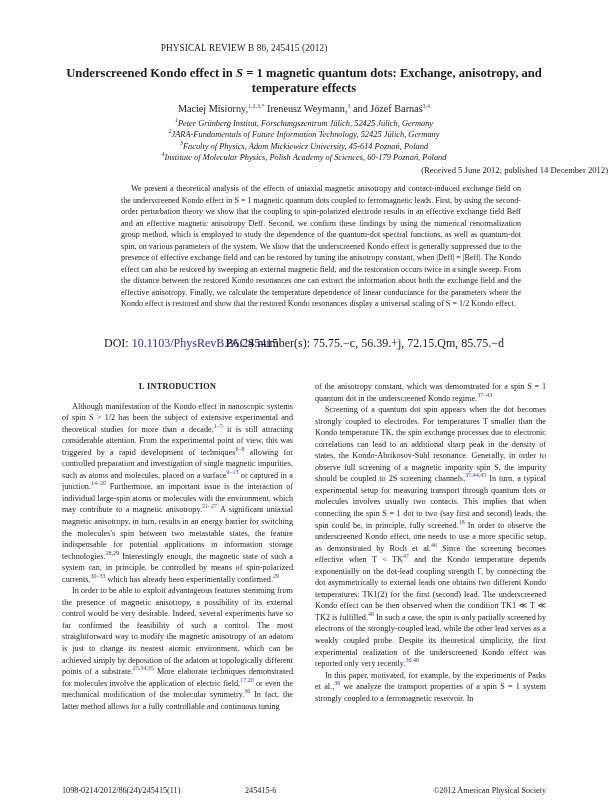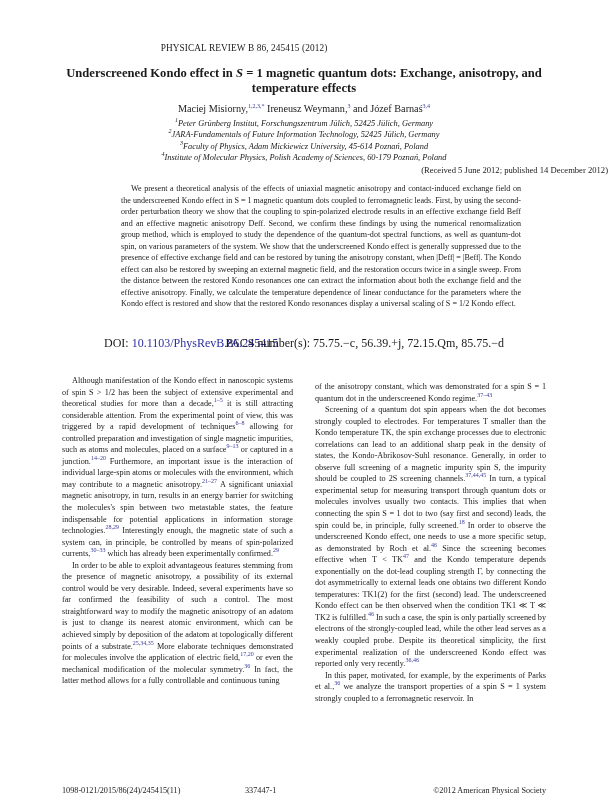--- a/index.html
+++ b/index.html
@@ -50,25 +50,26 @@
 <div class="received">(Received 5 June 2012; published 14 December 2012)</div>
 
 <div class="abstract">We present a theoretical analysis of the effects of uniaxial magnetic anisotropy and contact-induced exchange field on the underscreened Kondo effect in S = 1 magnetic quantum dots coupled to ferromagnetic leads. First, by using the second-order perturbation theory we show that the coupling to spin-polarized electrode results in an effective exchange field Beff and an effective magnetic anisotropy Deff. Second, we confirm these findings by using the numerical renormalization group method, which is employed to study the dependence of the quantum-dot spectral functions, as well as quantum-dot spin, on various parameters of the system. We show that the underscreened Kondo effect is generally suppressed due to the presence of effective exchange field and can be restored by tuning the anisotropy constant, when |Deff| = |Beff|. The Kondo effect can also be restored by sweeping an external magnetic field, and the restoration occurs twice in a single sweep. From the distance between the restored Kondo resonances one can extract the information about both the exchange field and the effective anisotropy. Finally, we calculate the temperature dependence of linear conductance for the parameters where the Kondo effect is restored and show that the restored Kondo resonances display a universal scaling of S = 1/2 Kondo effect.</div>
 
 <div class="doi-row">
   <span>DOI: </span><a class="link">10.1103/PhysRevB.86.245415</a>
   <span class="pacs">PACS number(s):  75.75.−c, 56.39.+j, 72.15.Qm, 85.75.−d</span>
 </div>
 
 <div class="col left">
+  <div class="sec-head">I. INTRODUCTION</div>
   <p class="para">Although manifestation of the Kondo effect in nanoscopic systems of spin S &gt; 1/2 has been the subject of extensive experimental and theoretical studies for more than a decade,<sup>1–5</sup> it is still attracting considerable attention. From the experimental point of view, this was triggered by a rapid development of techniques<sup>6–8</sup> allowing for controlled preparation and investigation of single magnetic impurities, such as atoms and molecules, placed on a surface<sup>9–13</sup> or captured in a junction.<sup>14–20</sup> Furthermore, an important issue is the interaction of individual large-spin atoms or molecules with the environment, which may contribute to a magnetic anisotropy.<sup>21–27</sup> A significant uniaxial magnetic anisotropy, in turn, results in an energy barrier for switching the molecules's spin between two metastable states, the feature indispensable for potential applications in information storage technologies.<sup>28,29</sup> Interestingly enough, the magnetic state of such a system can, in principle, be controlled by means of spin-polarized currents,<sup>30–33</sup> which has already been experimentally confirmed.<sup>29</sup></p>
   <p class="para">In order to be able to exploit advantageous features stemming from the presence of magnetic anisotropy, a possibility of its external control would be very desirable. Indeed, several experiments have so far confirmed the feasibility of such a control. The most straightforward way to modify the magnetic anisotropy of an adatom is just to change its nearest atomic environment, which can be achieved simply by deposition of the adatom at topologically different points of a substrate.<sup>25,34,35</sup> More elaborate techniques demonstrated for molecules involve the application of electric field,<sup>17,20</sup> or even the mechanical modification of the molecular symmetry.<sup>36</sup> In fact, the latter method allows for a fully controllable and continuous tuning</p>
 </div>
 
 <div class="col right">
   <p class="para noindent">of the anisotropy constant, which was demonstrated for a spin S = 1 quantum dot in the underscreened Kondo regime.<sup>37–43</sup></p>
   <p class="para">Screening of a quantum dot spin appears when the dot becomes strongly coupled to electrodes. For temperatures T smaller than the Kondo temperature TK, the spin exchange processes due to electronic correlations can lead to an additional sharp peak in the density of states, the Kondo-Abrikosov-Suhl resonance. Generally, in order to observe full screening of a magnetic impurity spin S, the impurity should be coupled to 2S screening channels.<sup>37,44,45</sup> In turn, a typical experimental setup for measuring transport through quantum dots or molecules involves usually two contacts. This implies that when connecting the spin S = 1 dot to two (say first and second) leads, the spin could be, in principle, fully screened.<sup>18</sup> In order to observe the underscreened Kondo effect, one needs to use a more specific setup, as demonstrated by Roch et al.<sup>46</sup> Since the screening becomes effective when T &lt; TK<sup>47</sup> and the Kondo temperature depends exponentially on the dot-lead coupling strength Γ, by connecting the dot asymmetrically to external leads one obtains two different Kondo temperatures: TK1(2) for the first (second) lead. The underscreened Kondo effect can be then observed when the condition TK1 ≪ T ≪ TK2 is fulfilled.<sup>46</sup> In such a case, the spin is only partially screened by electrons of the strongly-coupled lead, while the other lead serves as a weakly coupled probe. Despite its theoretical simplicity, the first experimental realization of the underscreened Kondo effect was reported only very recently.<sup>36,46</sup></p>
   <p class="para">In this paper, motivated, for example, by the experiments of Parks et al.,<sup>36</sup> we analyze the transport properties of a spin S = 1 system strongly coupled to a ferromagnetic reservoir. In</p>
 </div>
 
-<div class="footer l">1098-0121/2015/86(24)/245415(11)</div>
-<div class="footer c">337447-1</div>
+<div class="footer l">1098-0214/2012/86(24)/245415(11)</div>
+<div class="footer c">245415-6</div>
 <div class="footer r">©2012 American Physical Society</div>
 
 </body></html>

